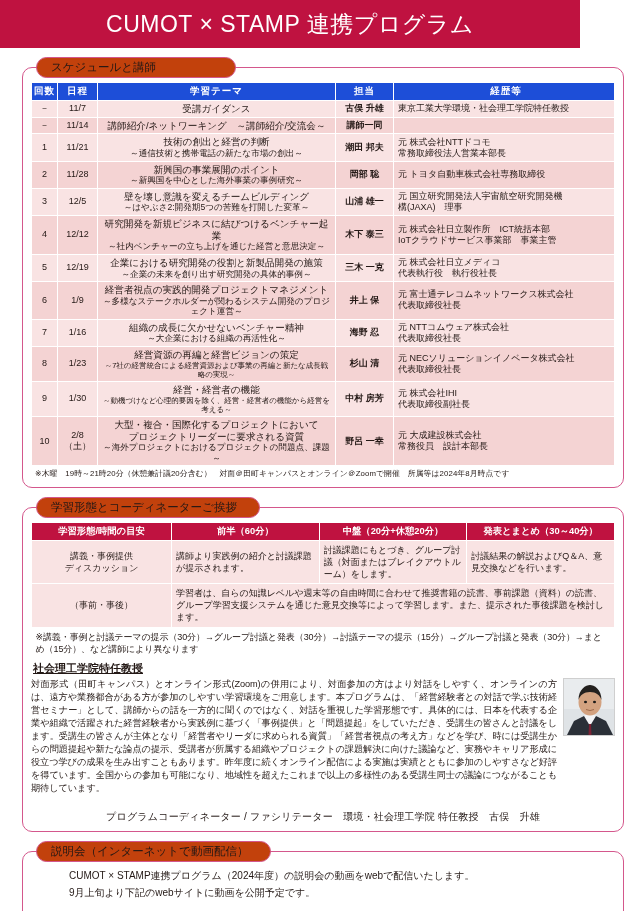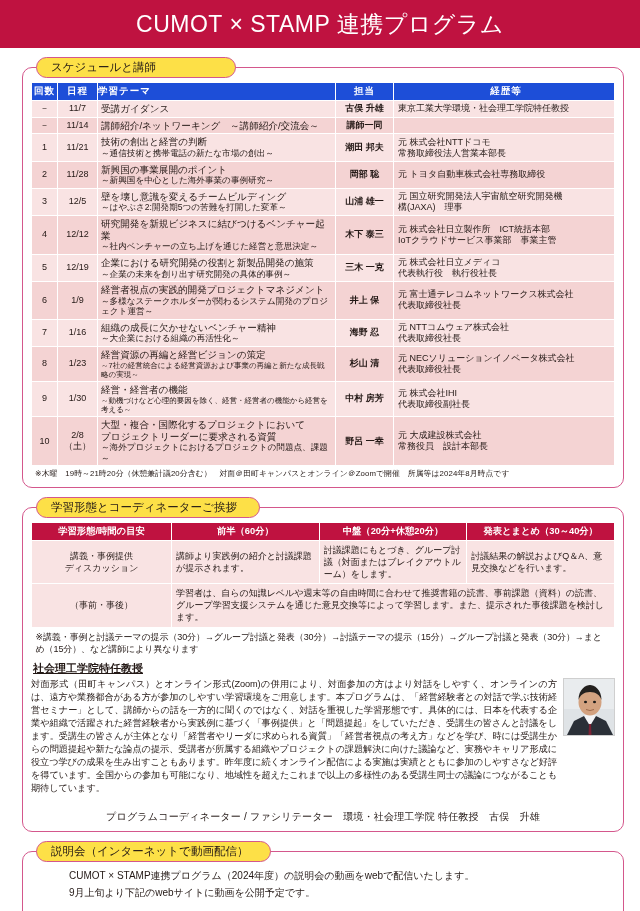--- a/index.html
+++ b/index.html
@@ -9,21 +9,21 @@
   body {
     width: 640px; height: 911px;
     background: #ffffff;
     font-family: "Liberation Sans", "DejaVu Sans", sans-serif;
     color: #231815;
     overflow: hidden;
   }
 
   
   .banner {
-    width: 640px;
+    width: 580px;
     height: 48px;
     background: #bf1240;
     display: flex;
     align-items: center;
     justify-content: center;
   }
   .banner-title {
     color: #ffffff;
     font-size: 23px;
     letter-spacing: 0.5px;
@@ -43,21 +43,21 @@
   }
   .sec-head {
     position: relative;
     height: 20px;
     z-index: 3;
   }
   .sec-label {
     position: absolute;
     left: 14px;
     top: 0;
-    background: #fde047;
+    background: #c2410c;
     border: 1.2px solid #d4578c;
     border-radius: 11px;
     padding: 1px 22px 2px 14px;
     font-size: 11.5px;
     line-height: 16px;
     color: #231815;
     white-space: nowrap;
     min-width: 200px;
   }
   .sec-body {
@@ -89,21 +89,21 @@
   table.sched td {
     border: 0.6px solid #ffffff;
     padding: 2px 3px;
     vertical-align: middle;
     line-height: 1.22;
   }
   table.sched tr.r-odd td { background: #f9e3e3; }
   table.sched tr.r-even td { background: #f4d3d3; }
   .c-no   { width: 26px; text-align: center; }
   .c-date { width: 40px; text-align: center; }
-  .c-theme{ text-align: left; }
+  .c-theme{ text-align: center; }
   .c-lect { width: 58px; text-align: center; font-weight: bold; }
   .c-bio  { width: 221px; text-align: left; padding-left: 4px !important; }
   .th-main { font-size: 10px; }
   .theme-main { font-size: 9.6px; }
   .theme-sub  { font-size: 8.6px; }
   .theme-sub-s{ font-size: 7.5px; }
   .note-row td {
     background: #ffffff !important;
     border: none !important;
     font-size: 7.8px;

